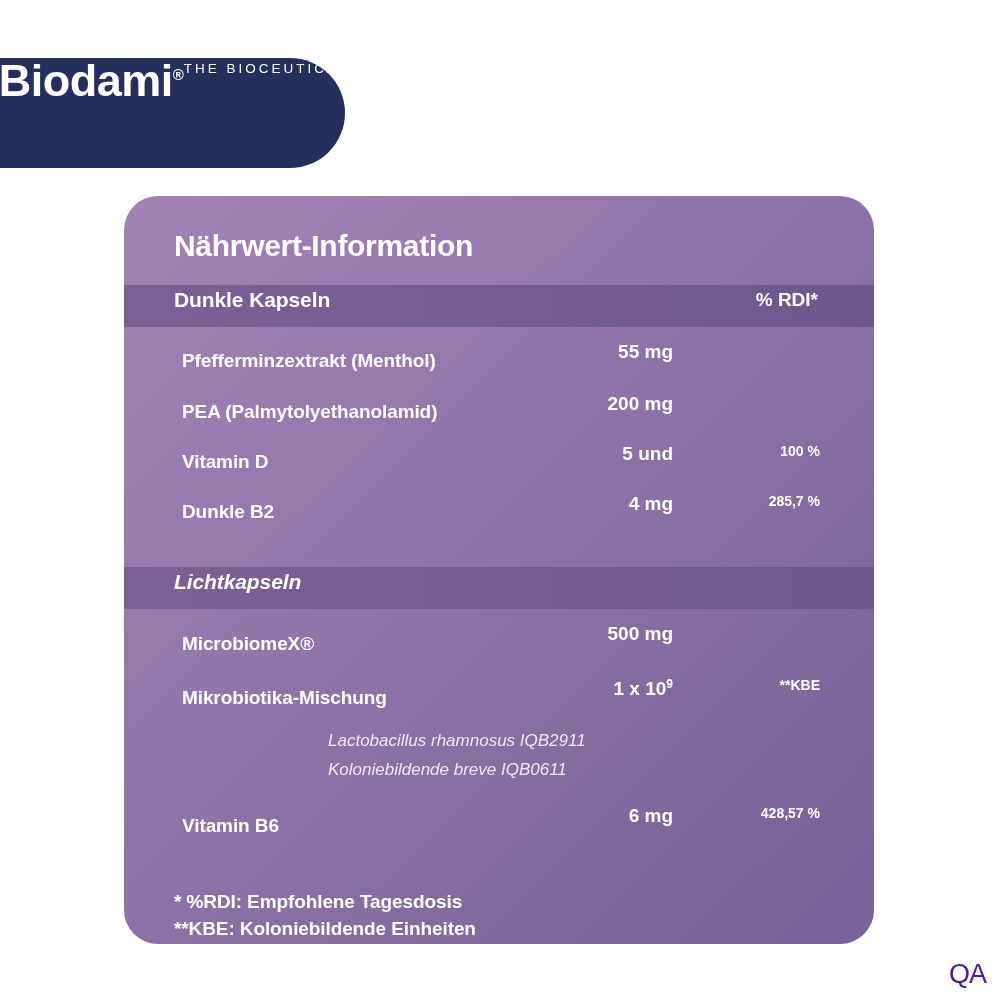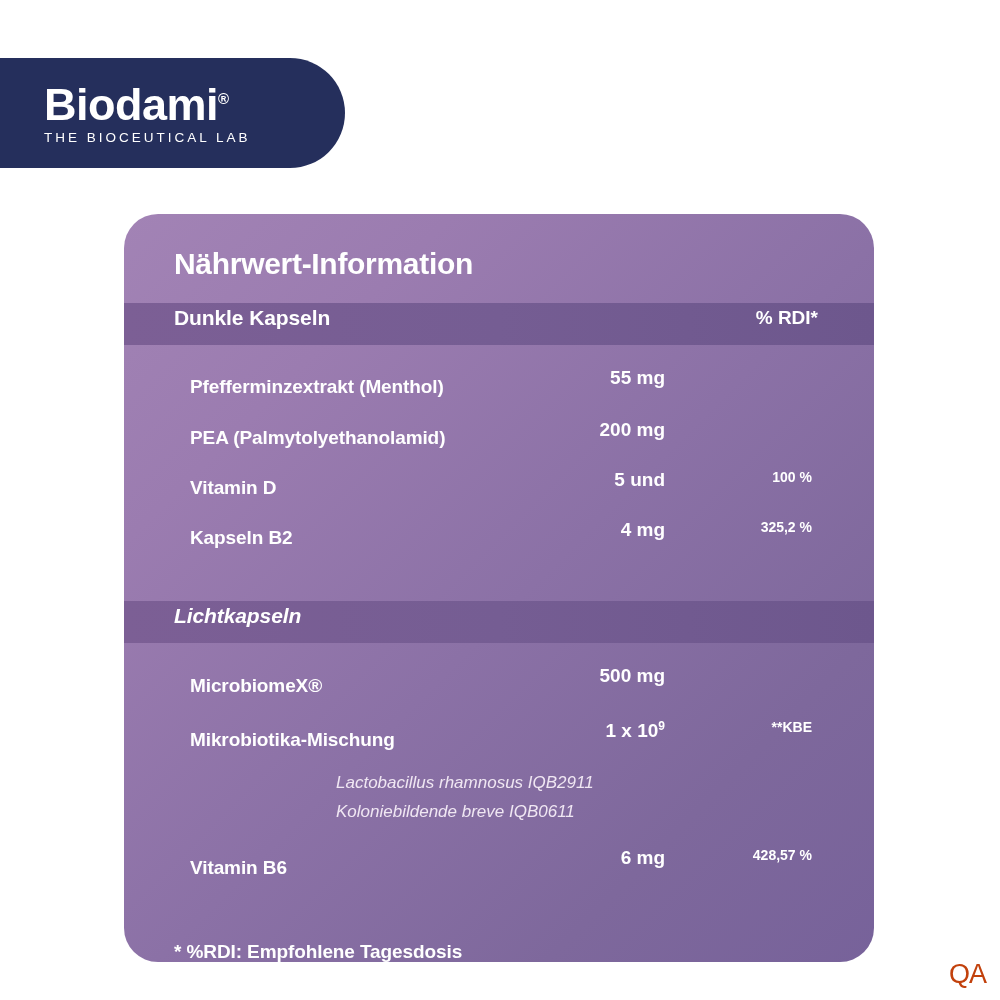--- a/index.html
+++ b/index.html
@@ -20,21 +20,21 @@
     position: absolute;
     left: 0;
     top: 58px;
     width: 345px;
     height: 110px;
     background: #252f5c;
     border-radius: 0 56px 56px 0;
     box-sizing: border-box;
     padding-left: 44px;
     display: flex;
-    flex-direction: column;
+    flex-direction: row;
     justify-content: center;
   }
   #brand-wordmark {
     color: #ffffff;
     font-size: 45px;
     font-weight: 700;
     letter-spacing: -0.5px;
     line-height: 1.0;
     position: relative;
     display: inline-block;
@@ -58,21 +58,20 @@
   #nutrition-card {
     position: absolute;
     left: 124px;
     top: 196px;
     width: 750px;
     height: 748px;
     border-radius: 34px;
     background:
       linear-gradient(135deg, #a283b5 0%, #9b7cb0 22%, #8b71a6 52%, #7e689c 78%, #77629a 100%);
     overflow: hidden;
-    margin-top: 18px;
   }
 
   #card-title {
     color: #ffffff;
     font-size: 30px;
     font-weight: 700;
     letter-spacing: -0.3px;
     padding: 33px 0 0 50px;
     line-height: 1.1;
   }
@@ -100,21 +99,21 @@
   }
   .section-bar .sec-rdi {
     color: #ffffff;
     font-size: 19px;
     font-weight: 700;
     letter-spacing: 0px;
   }
 
   
   .rows {
-    padding: 16px;
+    padding: 8px;
   }
   .nrow {
     position: relative;
     height: 50px;
     display: flex;
     align-items: center;
   }
   .nrow .lbl {
     position: absolute;
     left: 50px;
@@ -175,21 +174,21 @@
     font-weight: 700;
     line-height: 27px;
     letter-spacing: -0.1px;
   }
 
   
   #watermark {
     position: absolute;
     right: 14px;
     bottom: 10px;
-    color: #c2410c;
+    color: #4c1d95;
     font-size: 27px;
     font-weight: 400;
     letter-spacing: -1px;
   }
 </style>
 </head>
 <body>
 
 <div id="brand-badge">
   <div id="brand-wordmark"><span>Biodami</span><span id="brand-reg">®</span></div>
@@ -215,23 +214,23 @@
       <span class="lbl">PEA (Palmytolyethanolamid)</span>
       <span class="amt">200 mg</span>
       <span class="rdi"></span>
     </div>
     <div class="nrow">
       <span class="lbl">Vitamin D</span>
       <span class="amt">5 und</span>
       <span class="rdi">100 %</span>
     </div>
     <div class="nrow">
-      <span class="lbl">Kapseln B2</span>
+      <span class="lbl">Dunkle B2</span>
       <span class="amt">4 mg</span>
-      <span class="rdi">325,2 %</span>
+      <span class="rdi">285,7 %</span>
     </div>
   </div>
 
   <div class="section-bar second">
     <span class="sec-name">Lichtkapseln</span>
     <span class="sec-rdi"></span>
   </div>
 
   <div class="rows">
     <div class="nrow tall">

